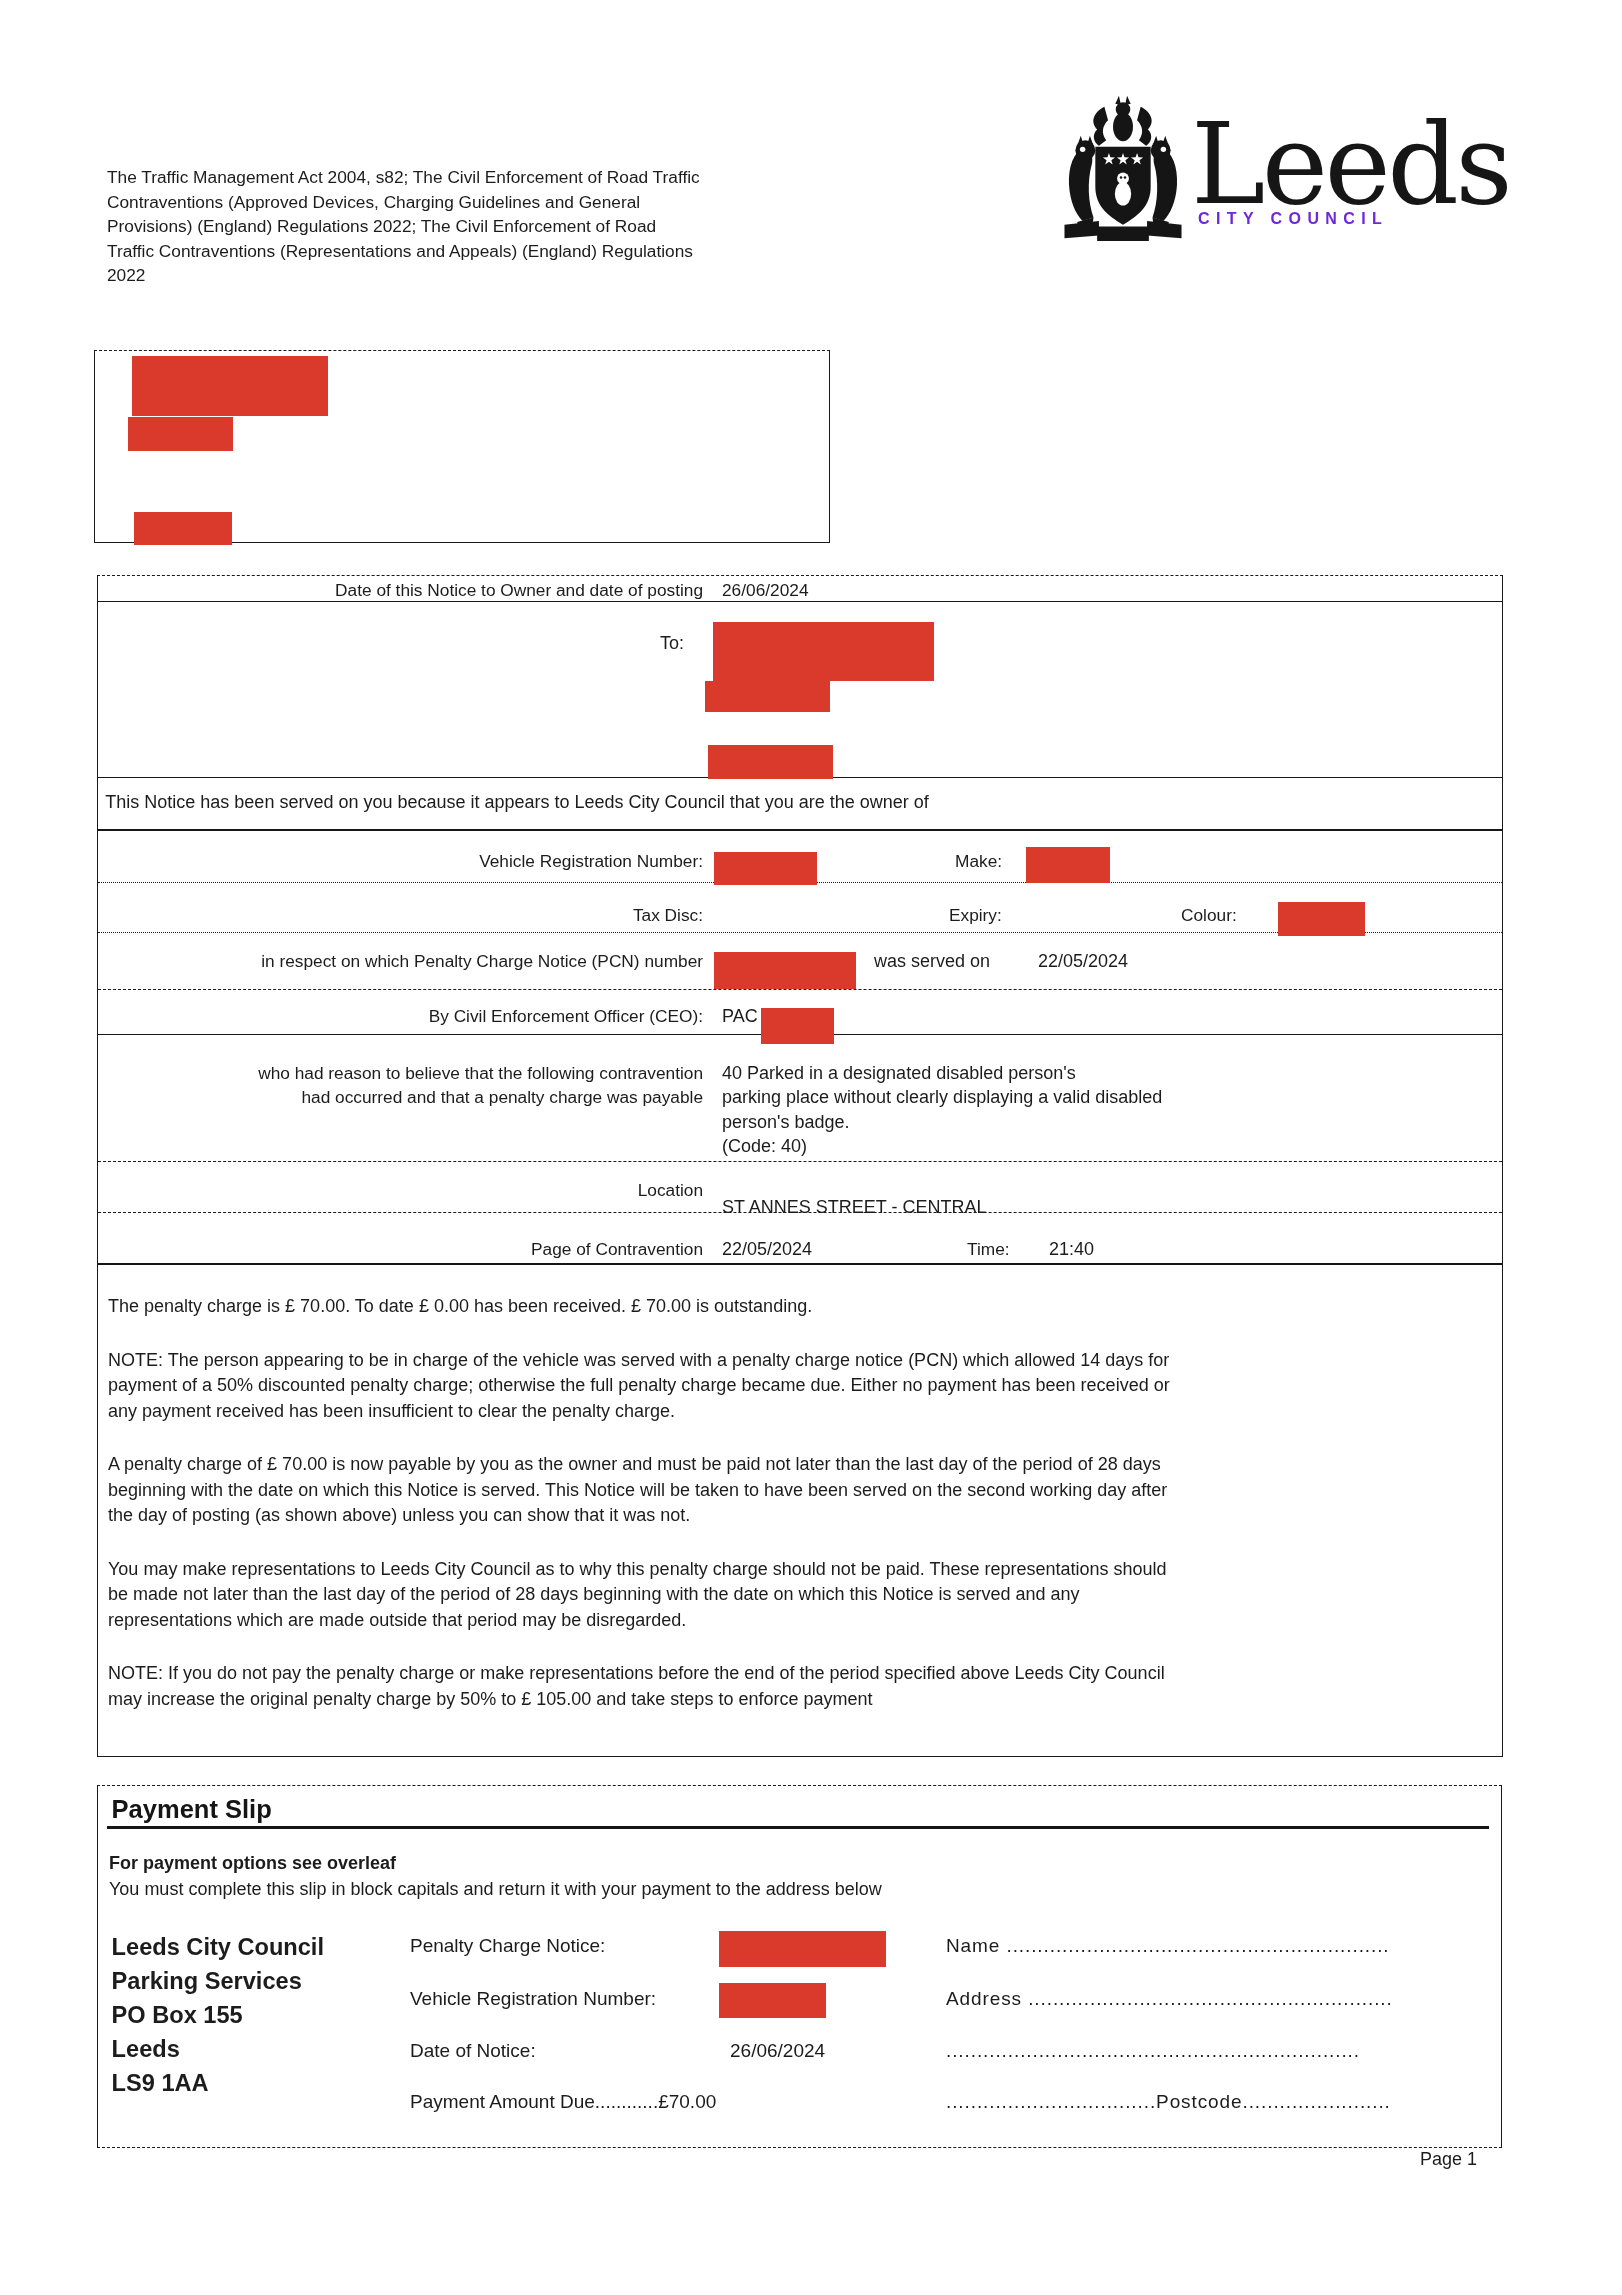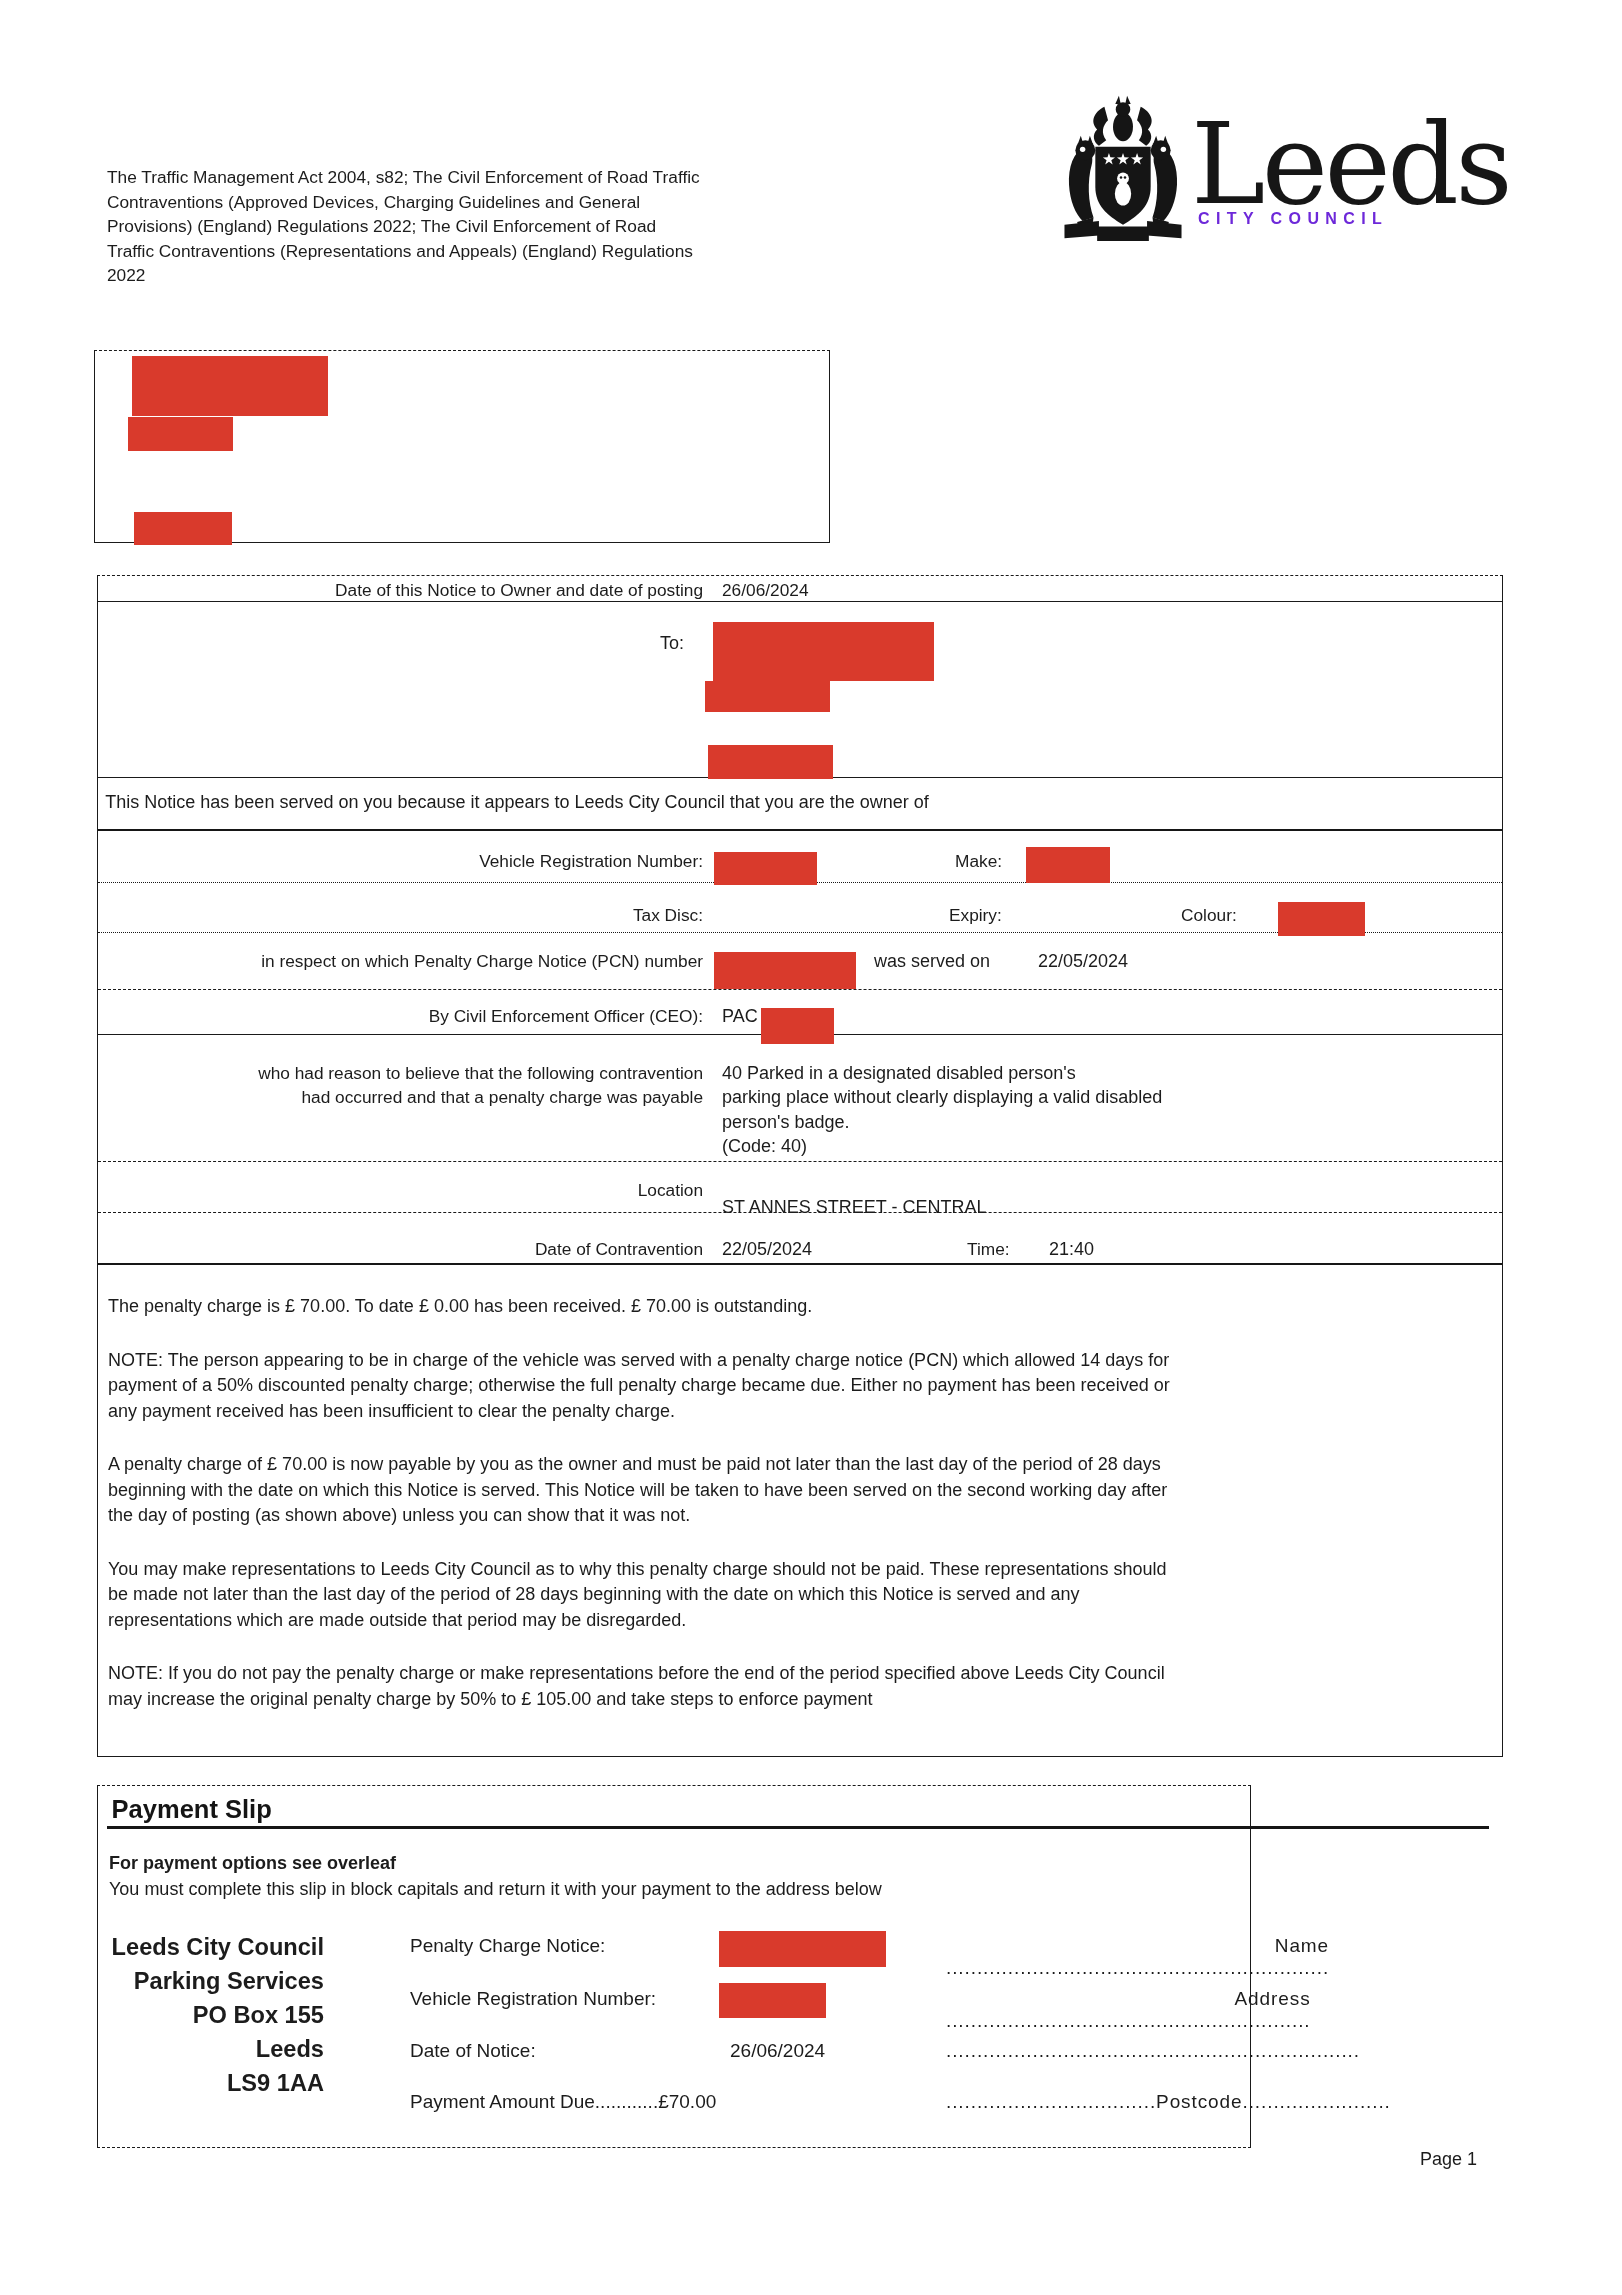--- a/index.html
+++ b/index.html
@@ -56,22 +56,22 @@
   .colour-lbl{left:1083px;top:22px;font-size:17.3px;}
   .colour-red{left:1180px;top:19px;width:87px;height:34px;}
   .pcn-red{left:616px;top:19px;width:142px;height:37px;}
   .servedon-lbl{left:776px;top:18px;font-size:18px;}
   .servedon-date{left:940px;top:18px;font-size:18px;}
   .ceo-red{left:663px;top:18px;width:73px;height:36px;}
   .time-lbl{left:869px;top:26px;font-size:17.3px;}
   .time-val{left:951px;top:26px;font-size:18px;}
 
   
-  .pay-box{left:97px;top:1785px;width:1154px;height:363px;border:1.8px solid #1a1a1a;
-           border-top-style:dashed;border-bottom-style:dashed;box-sizing:border-box;text-align:right;}
+  .pay-box{left:97px;top:1785px;width:1405px;height:363px;border:1.8px solid #1a1a1a;
+           border-top-style:dashed;border-bottom-style:dashed;box-sizing:border-box;}
   .pay-title{left:13.6px;top:9px;font-size:25.5px;font-weight:bold;color:#151515;}
   .pay-rule{left:9px;top:40px;width:1382px;height:2.7px;background:#161616;}
   .pay-opts{left:11px;top:67px;font-size:18px;font-weight:bold;}
   .pay-instr{left:11px;top:93px;font-size:18px;}
   .pay-addr{left:13.6px;top:144px;font-size:23.6px;font-weight:bold;line-height:34px;}
   .pay-lbl{font-size:19px;}
   .pm-1{left:312px;top:149px;}
   .pm-red1{left:621px;top:145px;width:167px;height:36px;}
   .pm-2{left:312px;top:202px;}
   .pm-red2{left:621px;top:197px;width:107px;height:35px;}
@@ -193,21 +193,21 @@
 person's badge.
 (Code: 40)</span>
     </div>
 
     <div class="row r9">
       <span class="lbl">Location</span>
       <span class="val" style="top:35px;">ST ANNES STREET - CENTRAL</span>
     </div>
 
     <div class="row r10">
-      <span class="lbl">Date of Contravention</span>
+      <span class="lbl">Page of Contravention</span>
       <span class="val" style="top:26px;">22/05/2024</span>
       <span class="abs time-lbl">Time:</span>
       <span class="abs time-val">21:40</span>
     </div>
 
     <div class="paras">
       <p class="pre">The penalty charge is £ 70.00. To date £ 0.00 has been received. £ 70.00 is outstanding.</p>
       <p class="pre">NOTE: The person appearing to be in charge of the vehicle was served with a penalty charge notice (PCN) which allowed 14 days for
 payment of a 50% discounted penalty charge; otherwise the full penalty charge became due. Either no payment has been received or
 any payment received has been insufficient to clear the penalty charge.</p>

